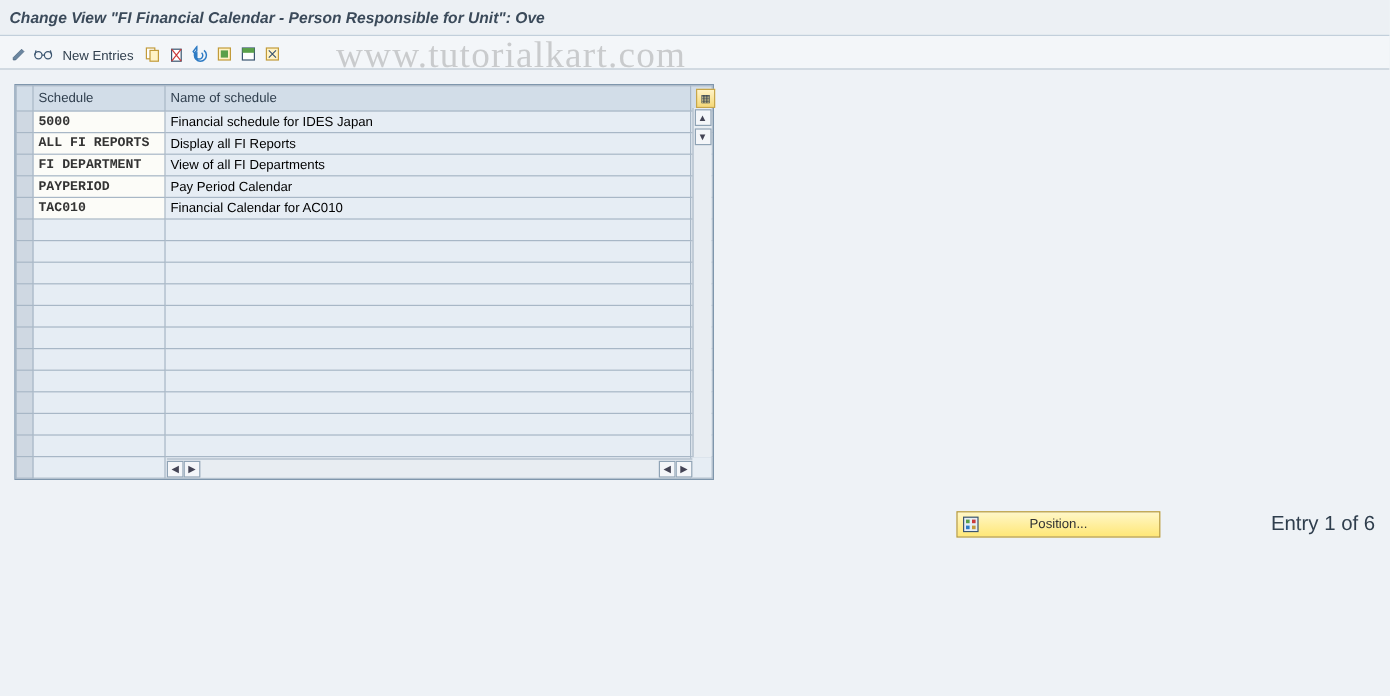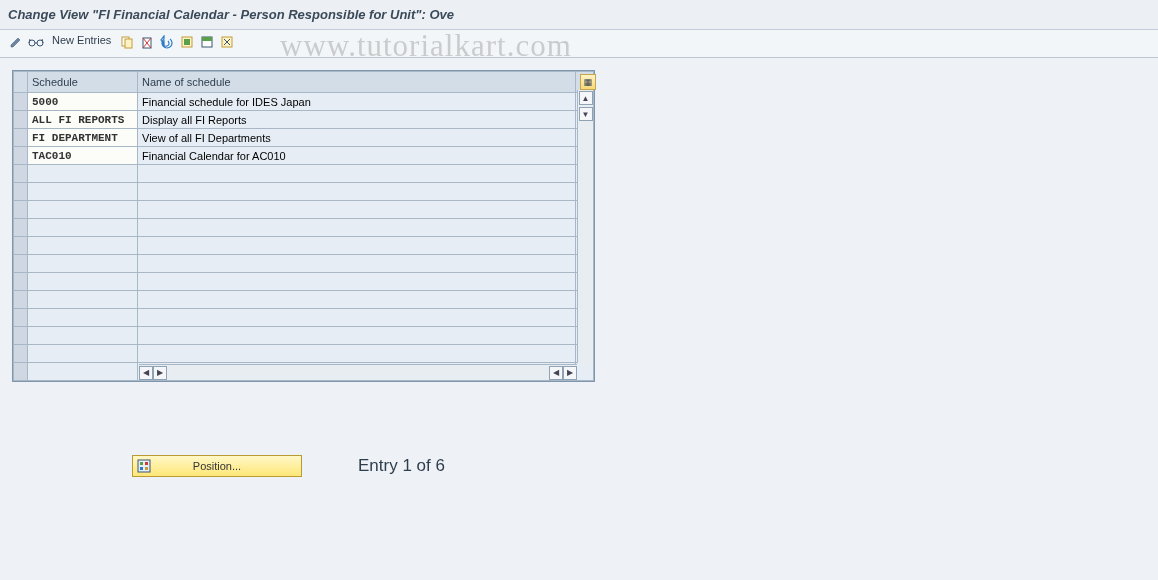--- a/index.html
+++ b/index.html
@@ -23,21 +23,21 @@
     .titlebar .title {
       font-weight: bold;
       font-style: italic;
       font-size: 13px;
       color: #3b4a5a;
     }
     .toolbar {
       background: #f3f6f9;
       height: 28px;
       display: flex;
-      align-items: flex-start;
+      align-items: flex-end;
       padding: 2px 6px;
       gap: 0;
       border-bottom: 1px solid #bcc7d2;
     }
     .tool-btn {
       width: 20px;
       height: 20px;
       display: inline-flex;
       align-items: center;
       justify-content: center;
@@ -136,25 +136,26 @@
       left:126px;
       right:17px;
       height:16px;
       background:#e8edf2;
       border-top:1px solid #a8b7c6;
       display:flex;
       align-items:center;
     }
     .hscroll .track { flex:1; }
     .bottom-bar {
-      margin-top: 73px;
+      margin-top: 26px;
       display:flex;
       align-items:center;
-      gap: 56px;
+      gap: 92px;
       padding-left: 120px;
+      justify-content: flex-end;
     }
     .position-btn {
       width: 170px;
       height: 22px;
       background: linear-gradient(#fff7c7,#ffe777);
       border:1px solid #b99a33;
       display:flex;
       align-items:center;
       justify-content:center;
       font-size:11px;
@@ -272,20 +273,26 @@
             <td></td>
           </tr>
           <tr>
             <td class="rowselect"></td>
             <td class="keycell">FI DEPARTMENT</td>
             <td class="namecell">View of all FI Departments</td>
             <td></td>
           </tr>
           <tr>
             <td class="rowselect"></td>
+            <td class="keycell">PAYPERIOD</td>
+            <td class="namecell">Pay Period Calendar</td>
+            <td></td>
+          </tr>
+          <tr>
+            <td class="rowselect"></td>
             <td class="keycell">TAC010</td>
             <td class="namecell">Financial Calendar for AC010</td>
             <td></td>
           </tr>
           <tr class="emptyrow">
             <td class="rowselect"></td>
             <td class="keycell"></td>
             <td class="namecell"></td>
             <td></td>
           </tr>

